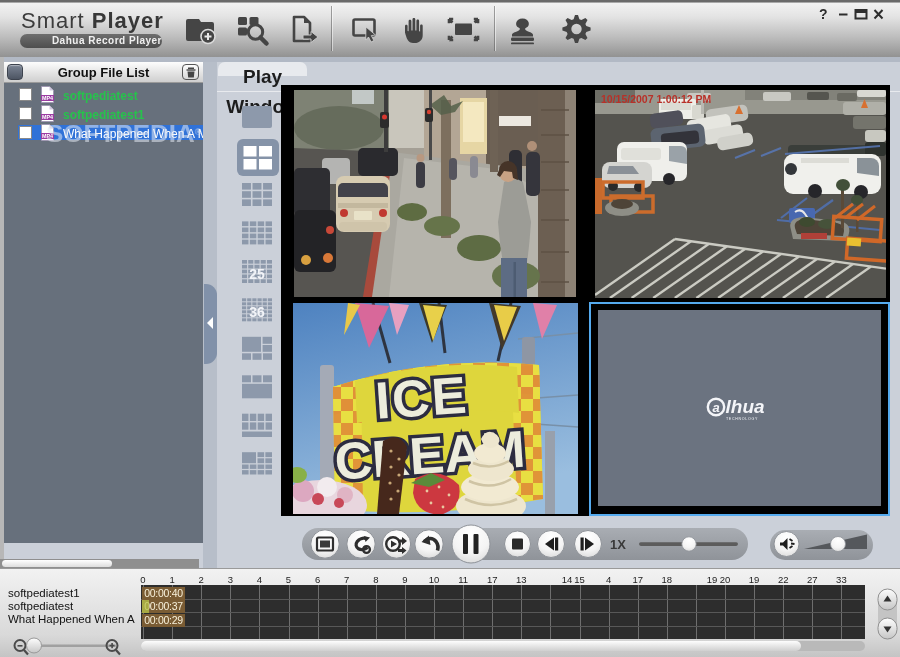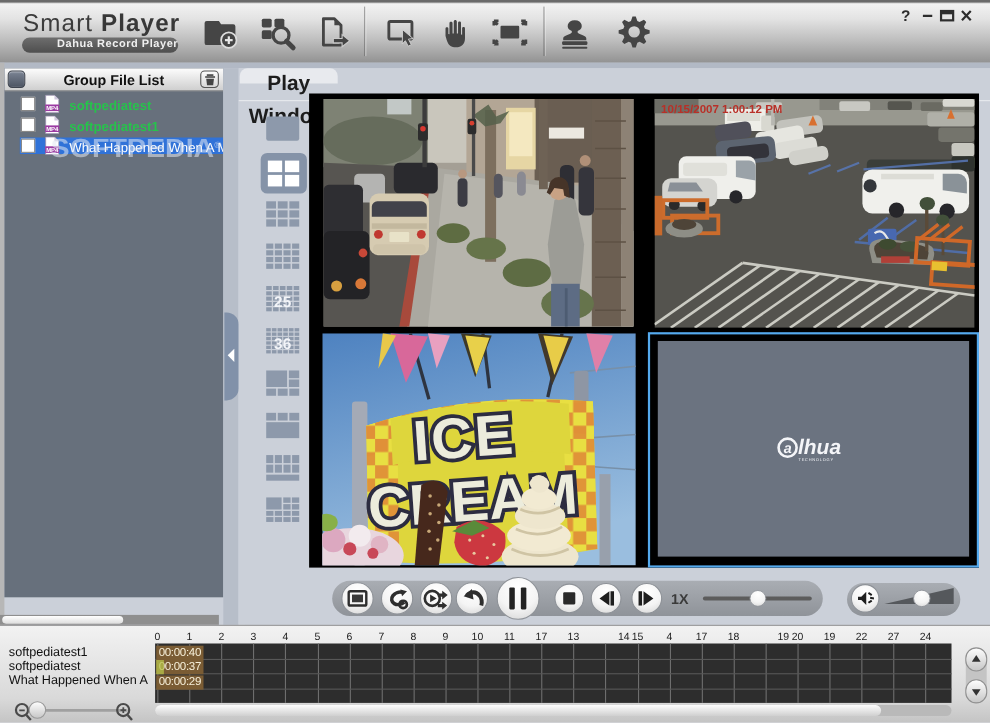--- a/index.html
+++ b/index.html
@@ -689,21 +689,21 @@
         <div class="tnum" style="left:567px">14</div>
         <div class="tnum" style="left:579.5px">15</div>
         <div class="tnum" style="left:608.6px">4</div>
         <div class="tnum" style="left:637.7px">17</div>
         <div class="tnum" style="left:666.8px">18</div>
         <div class="tnum" style="left:712px">19</div>
         <div class="tnum" style="left:725.0px">20</div>
         <div class="tnum" style="left:754.1px">19</div>
         <div class="tnum" style="left:783.2px">22</div>
         <div class="tnum" style="left:812.3px">27</div>
-        <div class="tnum" style="left:841.4px">24</div>
+        <div class="tnum" style="left:841.4px">33</div>
       </div>
     <div id="tgrid">
       <div id="glines">
           <div class="gl" style="left:2.0px"></div>
           <div class="gl" style="left:31.1px"></div>
           <div class="gl" style="left:60.2px"></div>
           <div class="gl" style="left:89.3px"></div>
           <div class="gl" style="left:118.4px"></div>
           <div class="gl" style="left:147.5px"></div>
           <div class="gl" style="left:176.6px"></div>

